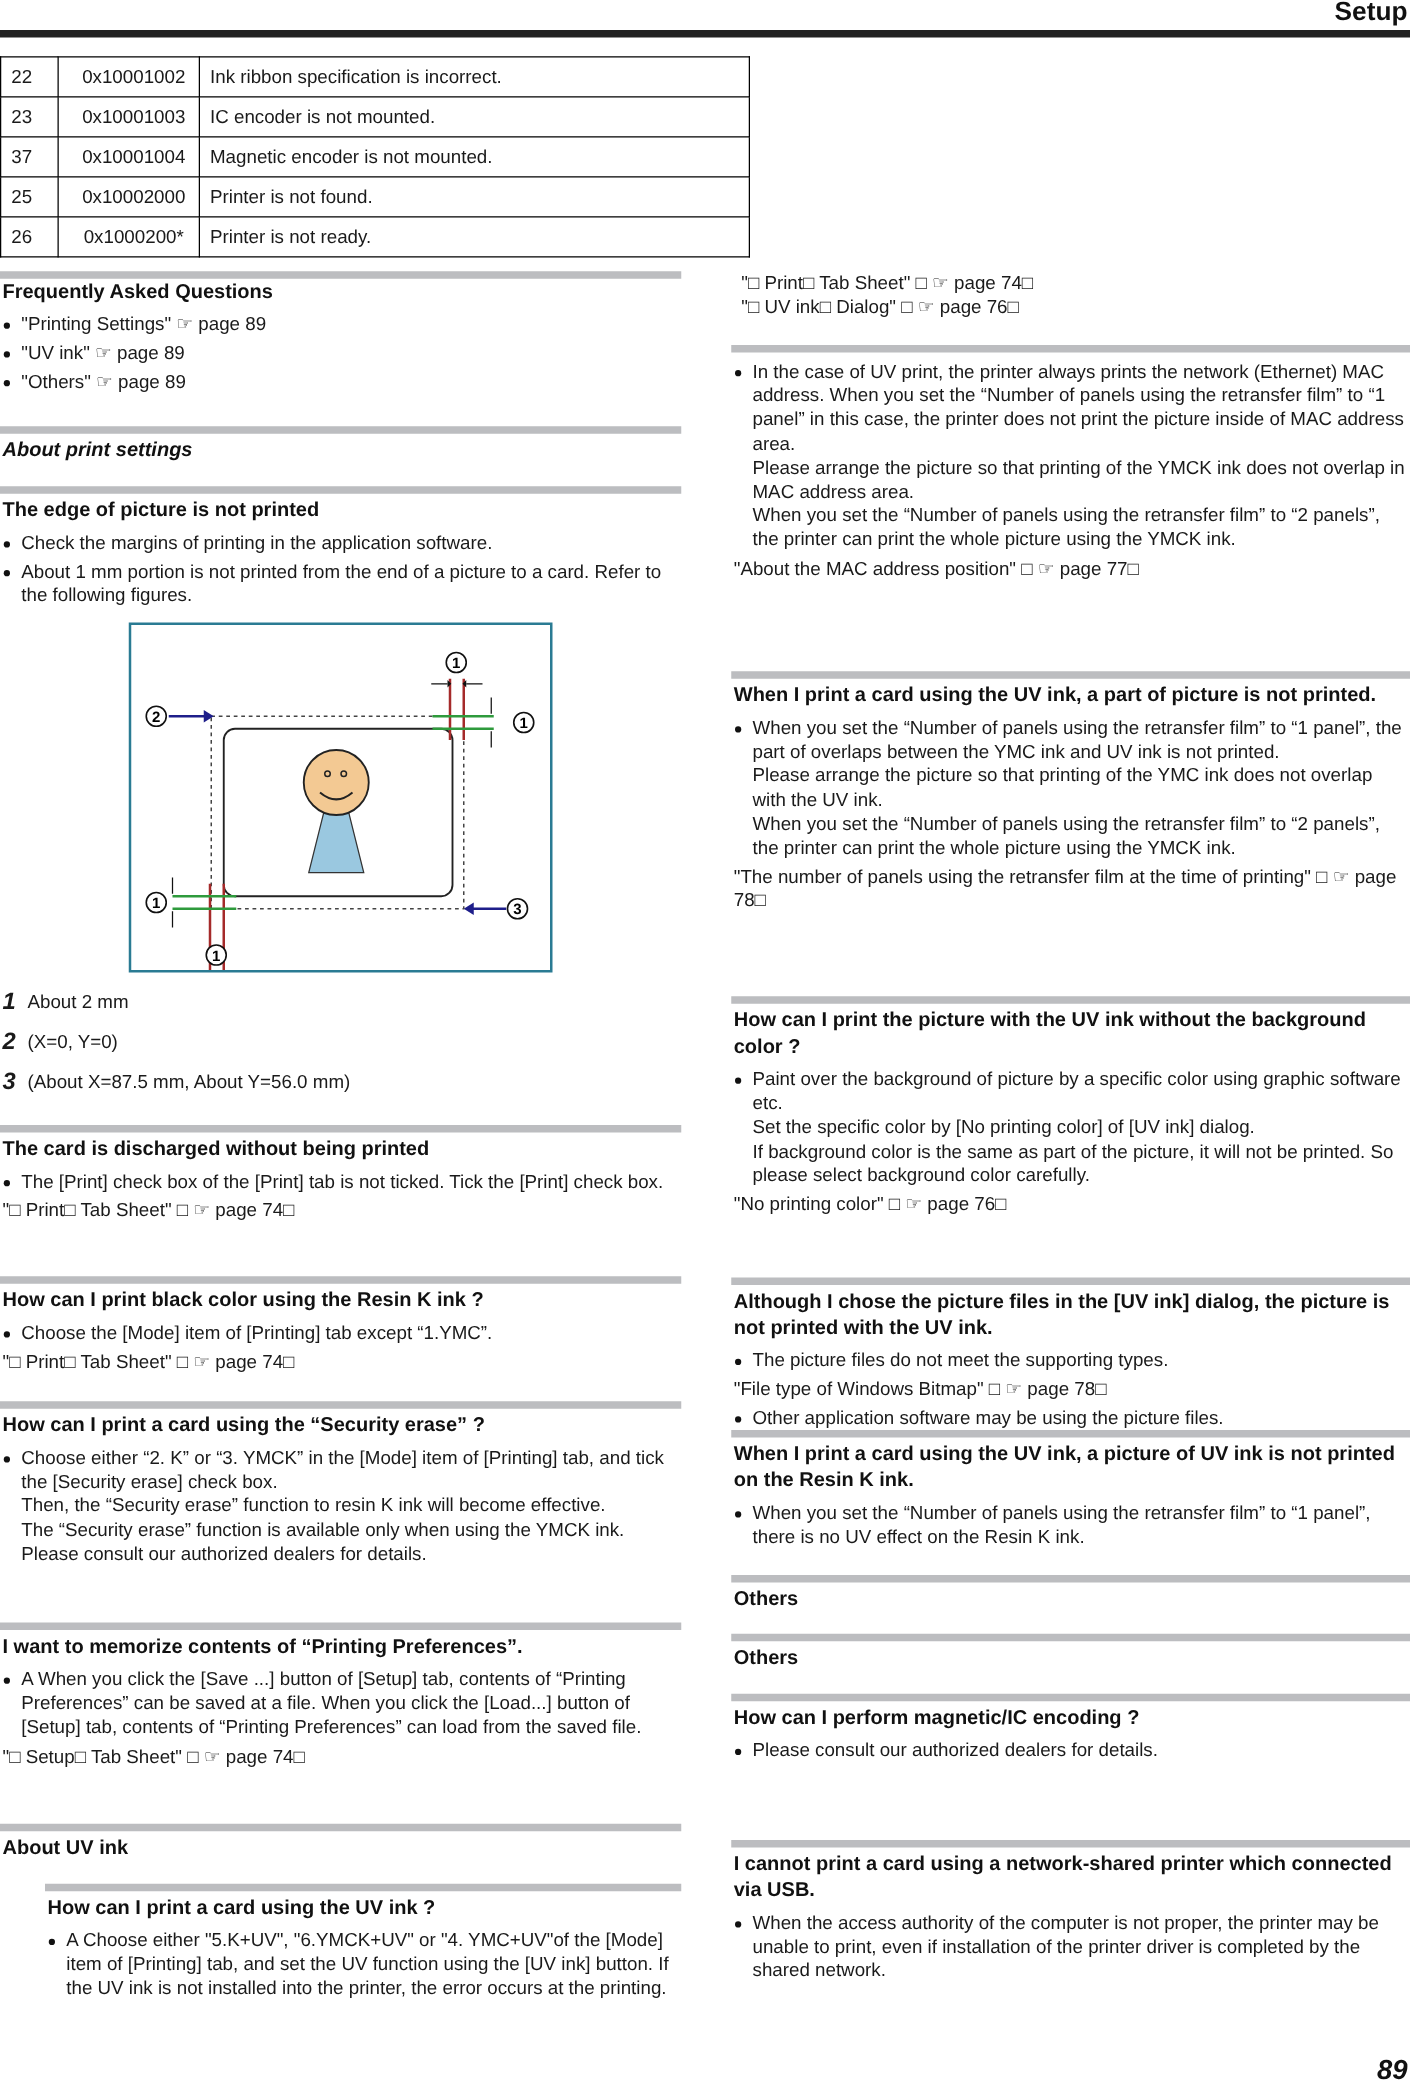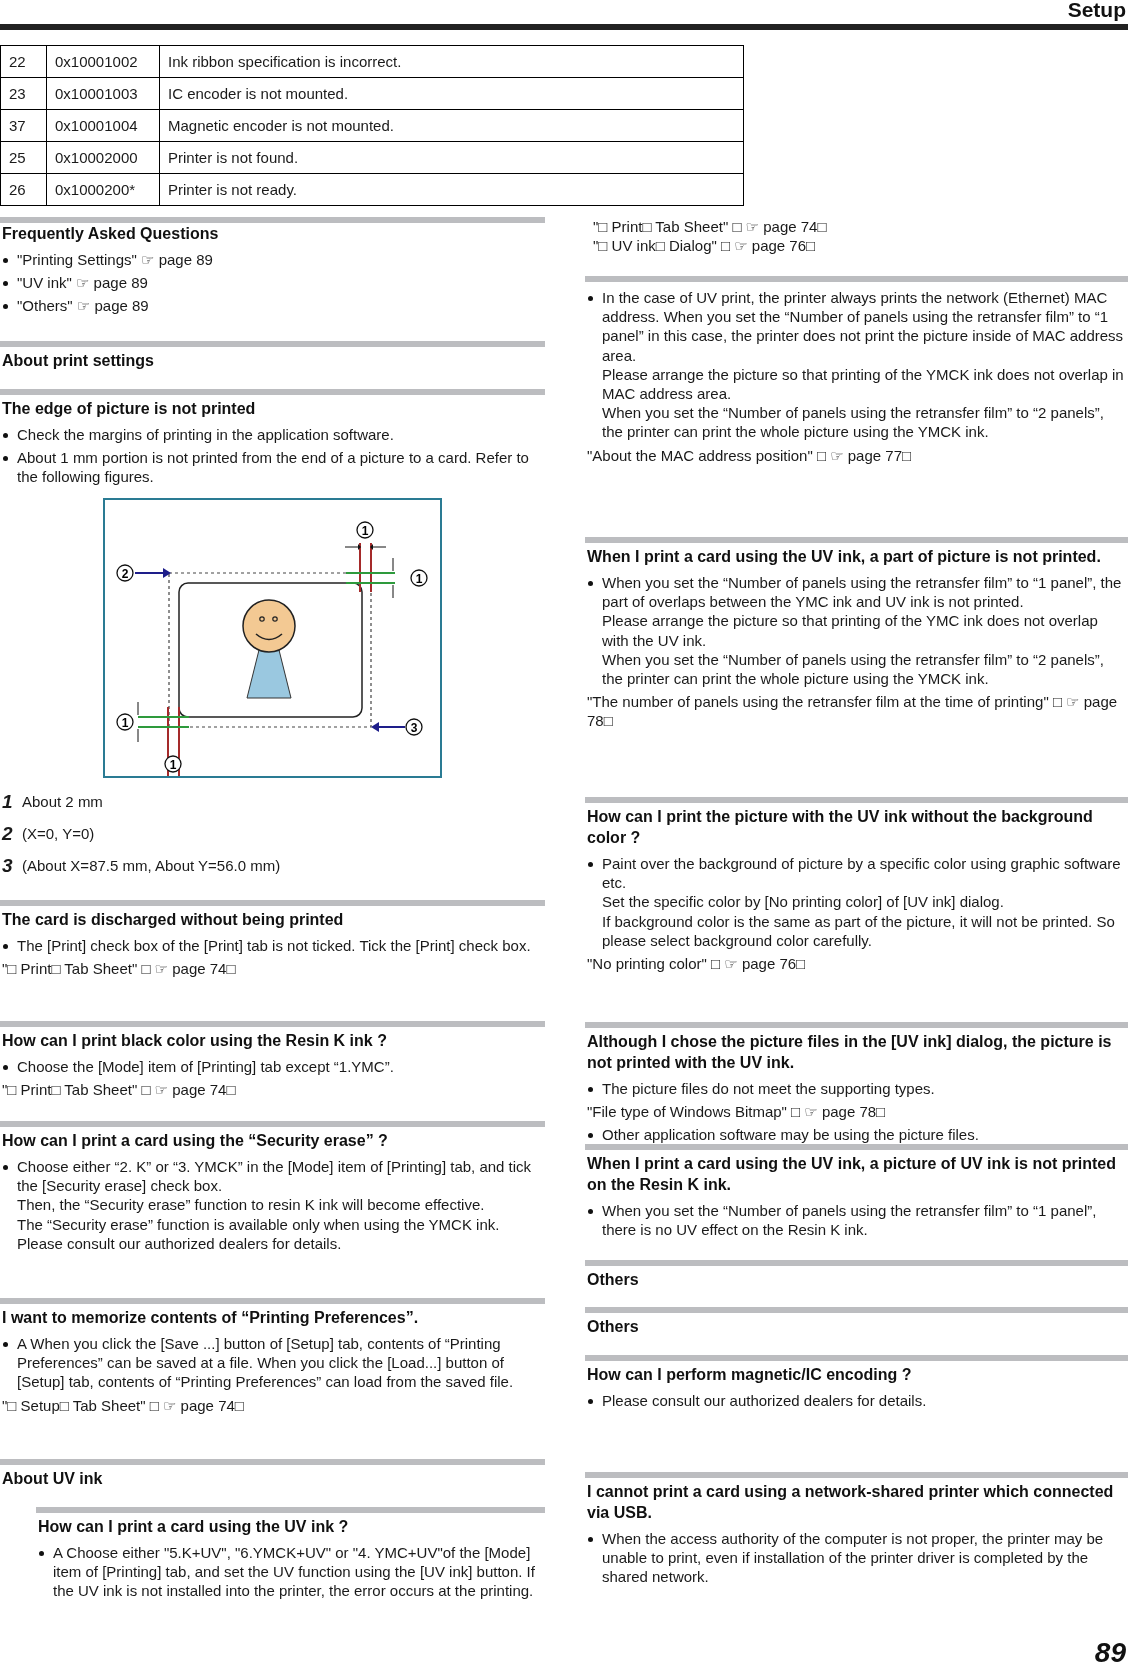--- a/index.html
+++ b/index.html
@@ -8,28 +8,28 @@
     font-family: "Liberation Sans", sans-serif; color: #1a1a1a;
   }
   .header-title {
     position: absolute; right: 4px; top: -2px;
     font-size: 21px; font-weight: bold; color: #111;
   }
   .header-rule {
     position: absolute; left: 0; top: 24px; width: 1128px; height: 6px; background: #222;
   }
   .err-table {
-    position: absolute; left: 0; top: 45px; width: 744px; border-collapse: collapse;
+    position: absolute; left: 0; top: 45px; width: 600px; border-collapse: collapse;
     font-size: 15px;
   }
   .err-table td {
     border: 1.5px solid #000; height: 31px; padding: 0 0 0 8px; vertical-align: middle;
   }
   .err-table td.c1 { width: 37px; }
-  .err-table td.c2 { width: 104px; }
+  .err-table td.c2 { width: 104px; text-align: center; }
   .col {
     position: absolute; top: 0;
   }
   .col-left { left: 0; width: 545px; }
   .col-right { left: 585px; width: 543px; }
   .section { position: absolute; left: 0; right: 0; }
   .bar { height: 6px; background: #bcbdc0; width: 100%; }
   h2 {
     margin: 3px 0 0 2px; font-size: 16px; font-weight: bold; line-height: 21px; color: #111;
   }
@@ -42,21 +42,21 @@
   }
   .ref { font-size: 15px; line-height: 19.2px; margin: 2px 0 4px 2px; }
   .cont { display: block; }
   .legend-row { font-size: 15px; position: relative; padding-left: 22px; height: 20px; line-height: 20px; margin-bottom: 12px; }
   .legend-num { position: absolute; left: 2px; top: 0; font-weight: bold; font-style: italic; font-size: 19px; }
   .figure {
     position: absolute; left: 103px; top: 498px; width: 339px; height: 280px;
     border: 2px solid #2a7b93; box-sizing: border-box; background: #fff;
   }
   .page-num {
-    position: absolute; right: 4px; bottom: 0px; font-size: 28px; font-weight: bold; font-style: italic; color: #111;
+    position: absolute; right: 4px; bottom: 0px; font-size: 22px; font-weight: bold; font-style: italic; color: #111;
   }
 </style>
 </head>
 <body>
 
 <div class="header-title">Setup</div>
 <div class="header-rule"></div>
 
 <table class="err-table">
   <tbody>
@@ -93,21 +93,21 @@
   <div class="section" style="top:217px;">
     <div class="bar"></div>
     <h2 style="margin-top:0">Frequently Asked Questions</h2>
     <ul>
       <li>"Printing Settings" ☞ page 89</li>
       <li>"UV ink" ☞ page 89</li>
       <li>"Others" ☞ page 89</li>
     </ul>
   </div>
 
-  <div class="section" style="top:341px;">
+  <div class="section" style="top:341px;font-style:italic;">
     <div class="bar"></div>
     <h2>About print settings</h2>
   </div>
 
   <div class="section" style="top:389px;">
     <div class="bar"></div>
     <h2>The edge of picture is not printed</h2>
     <ul>
       <li>Check the margins of printing in the application software.</li>
       <li>About 1 mm portion is not printed from the end of a picture to a card. Refer to the following figures.</li>

